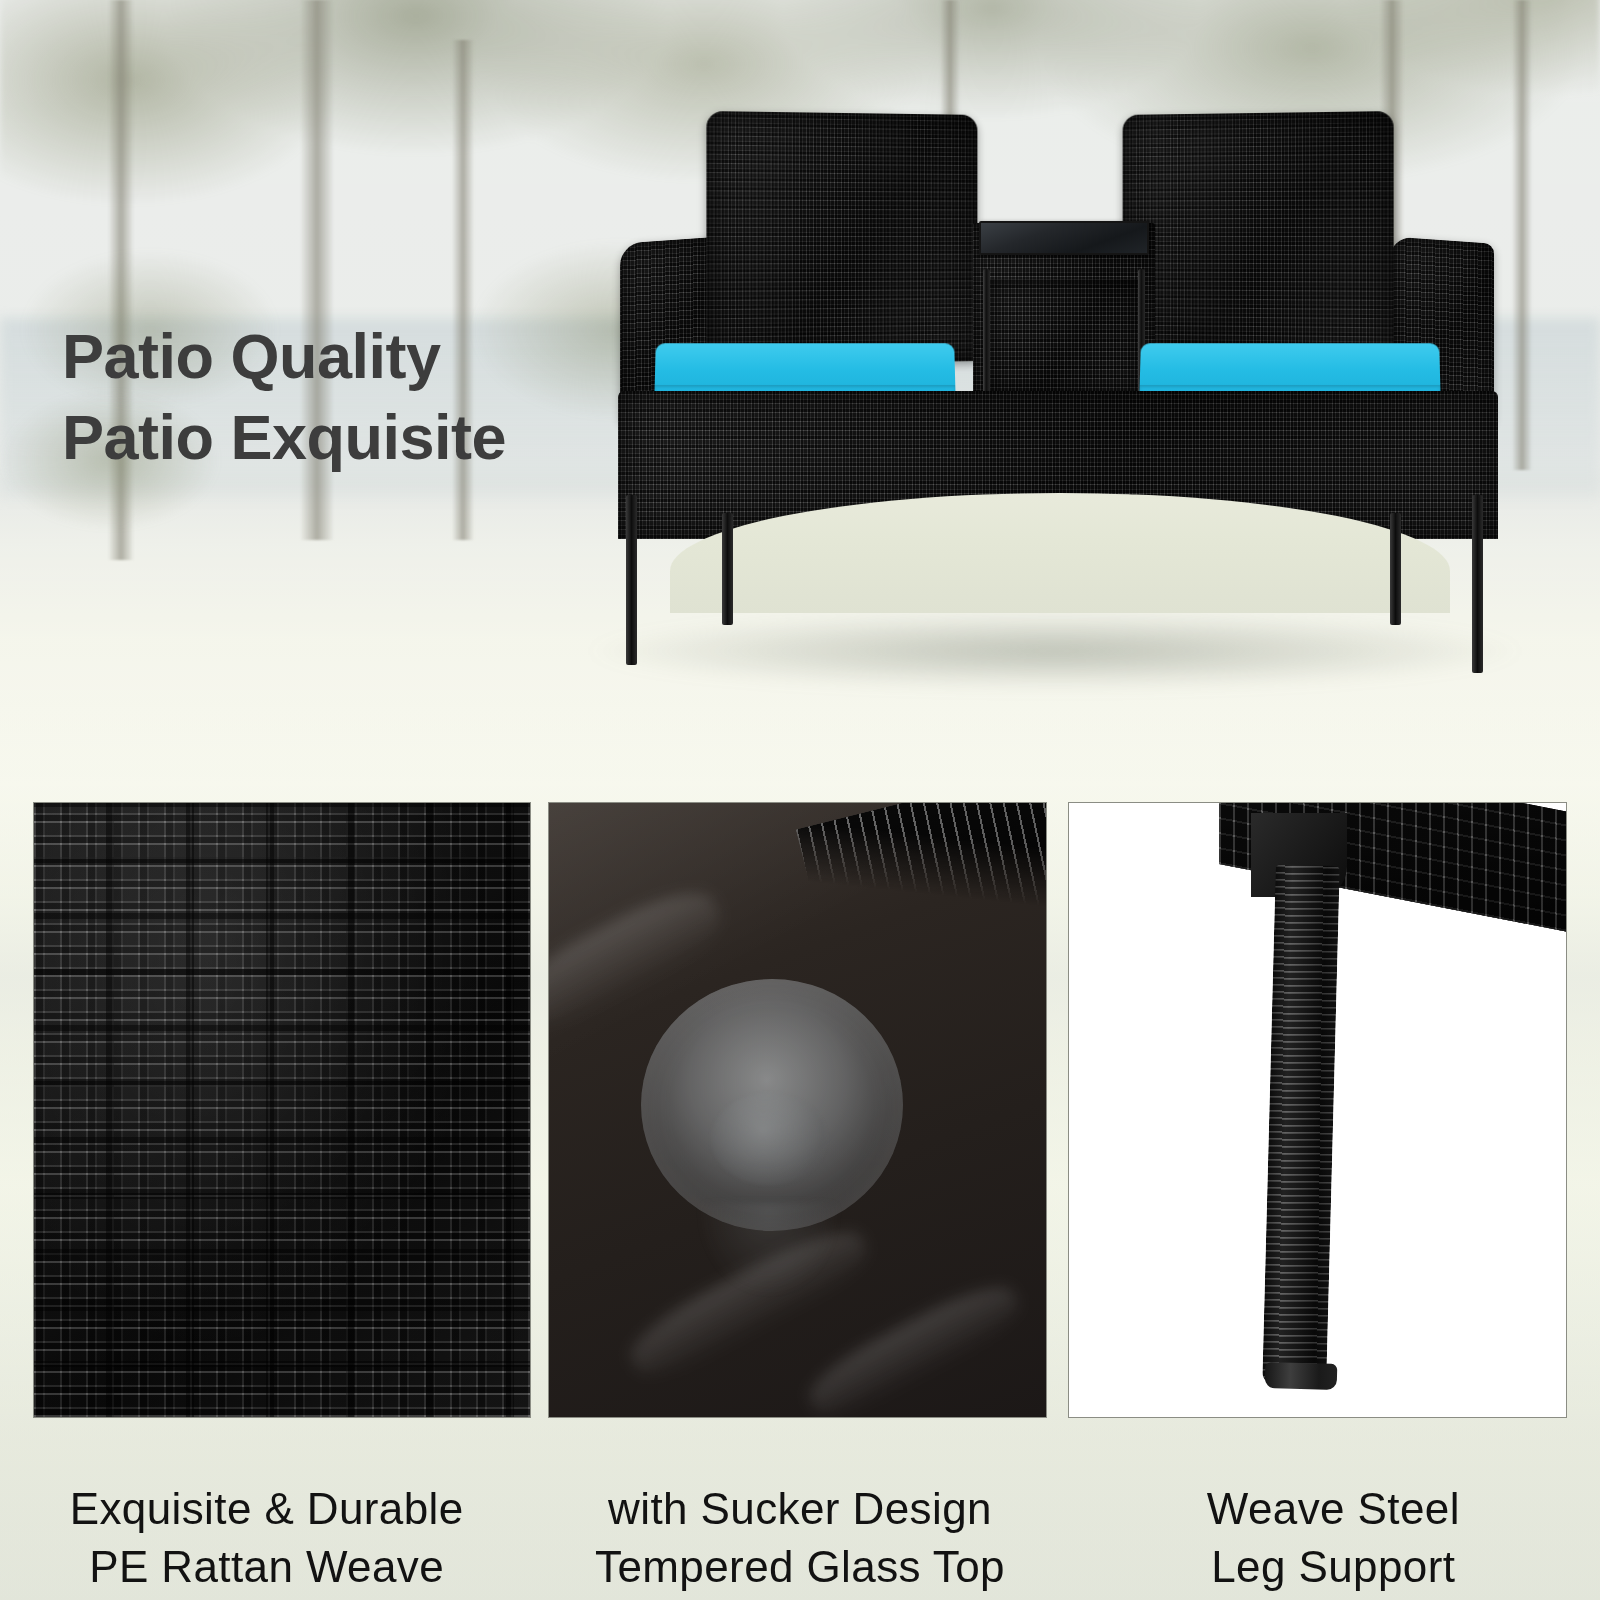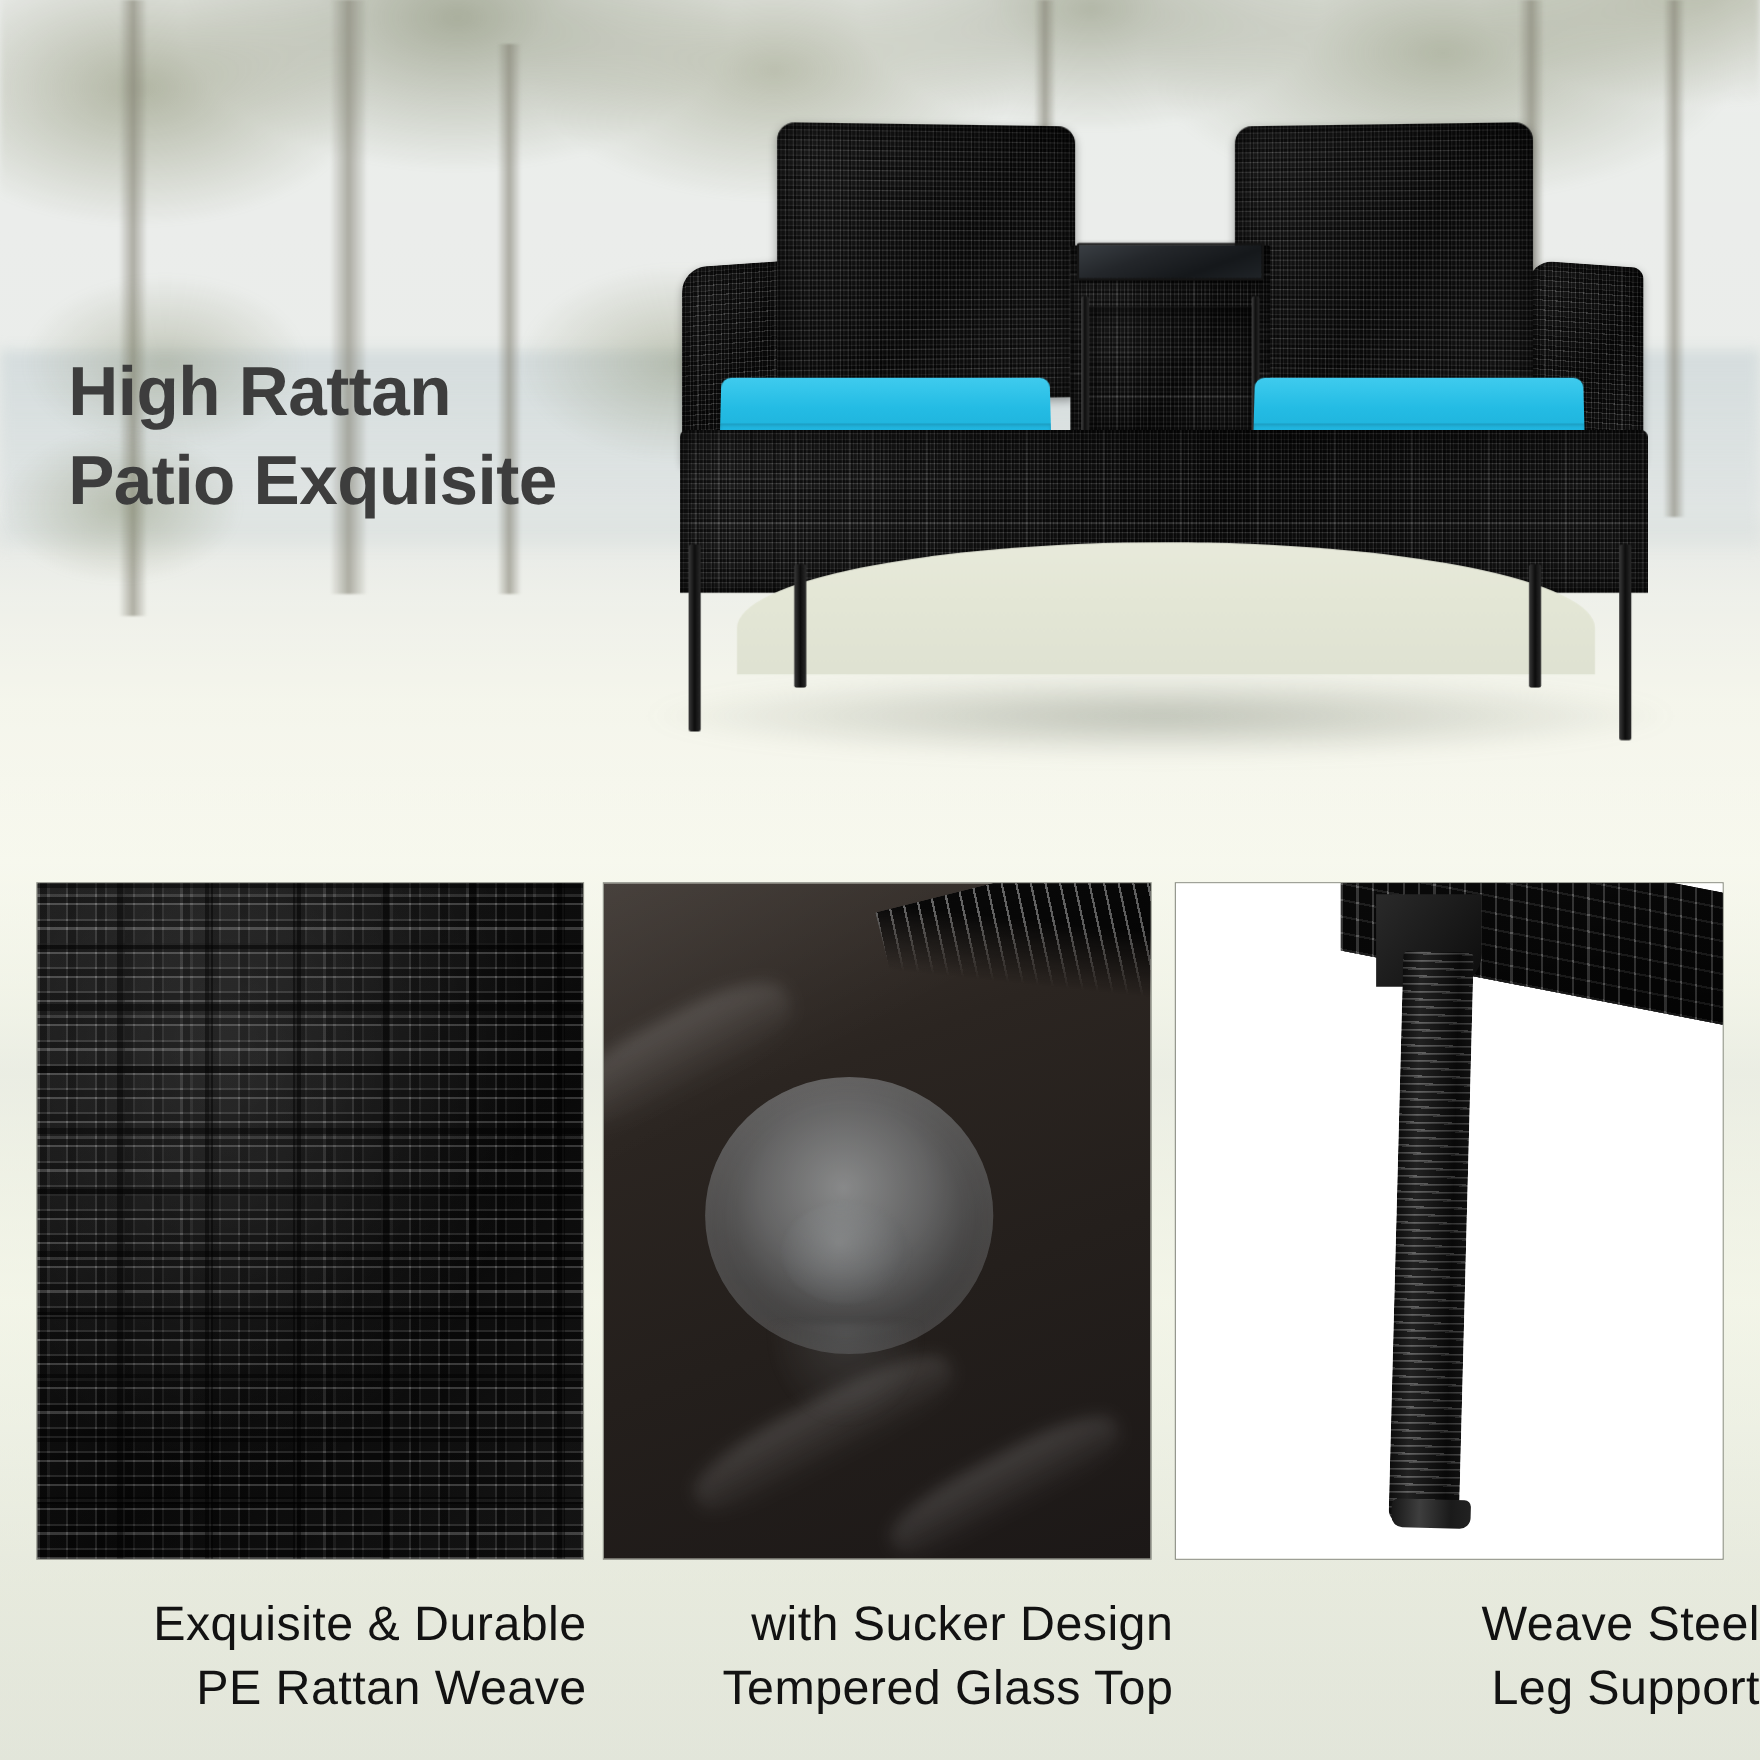--- a/index.html
+++ b/index.html
@@ -248,22 +248,22 @@
   }
   .leg-bracket{
     position:absolute; left:182px; top:10px; width:96px; height:84px;
     border-radius:0 0 30px 0;
     background:linear-gradient(130deg,#2a2a2a,#0c0c0c);
   }
 
   
   #captions{ position:absolute; left:0; top:1448px; width:1600px; height:140px; display:flex; }
   .caption{
-    flex:1; text-align:right; color:#121212;
-    font-size:44px; line-height:1.32; font-weight:400; letter-spacing:.4px;
+    flex:1; text-align:center; color:#121212;
+    font-size:44px; line-height:1.32; font-weight:400; letter-spacing:.4px;margin-top:32px;
   }
   .caption div{ white-space:nowrap; }
 </style>
 </head>
 <body>
 
 <div id="scene">
   <div id="canopy"></div>
   <div id="water"></div>
 
@@ -273,21 +273,21 @@
   <div class="trunk" style="left:940px;top:0;width:20px;height:300px;"></div>
   <div class="trunk" style="left:1380px;top:0;width:24px;height:480px;"></div>
   <div class="trunk" style="left:1512px;top:0;width:20px;height:470px;"></div>
 
   <div class="fronds" style="left:470px;top:240px;width:300px;height:180px;background:radial-gradient(ellipse at center, rgba(124,132,96,.38), transparent 70%);"></div>
   <div class="fronds" style="left:20px;top:250px;width:260px;height:160px;background:radial-gradient(ellipse at center, rgba(118,126,92,.34), transparent 70%);"></div>
   <div class="fronds" style="left:0px;top:390px;width:220px;height:140px;background:radial-gradient(ellipse at center, rgba(126,134,100,.40), transparent 70%);"></div>
 </div>
 
 <div id="headline">
-  <div>High Rattan</div>
+  <div>Patio Quality</div>
   <div>Patio Exquisite</div>
 </div>
 
 <div id="hero-shadow"></div>
 
 <div id="hero">
 
   <div class="arm weave" id="arm-far-left"></div>
   <div class="arm weave" id="arm-far-right"></div>
 

